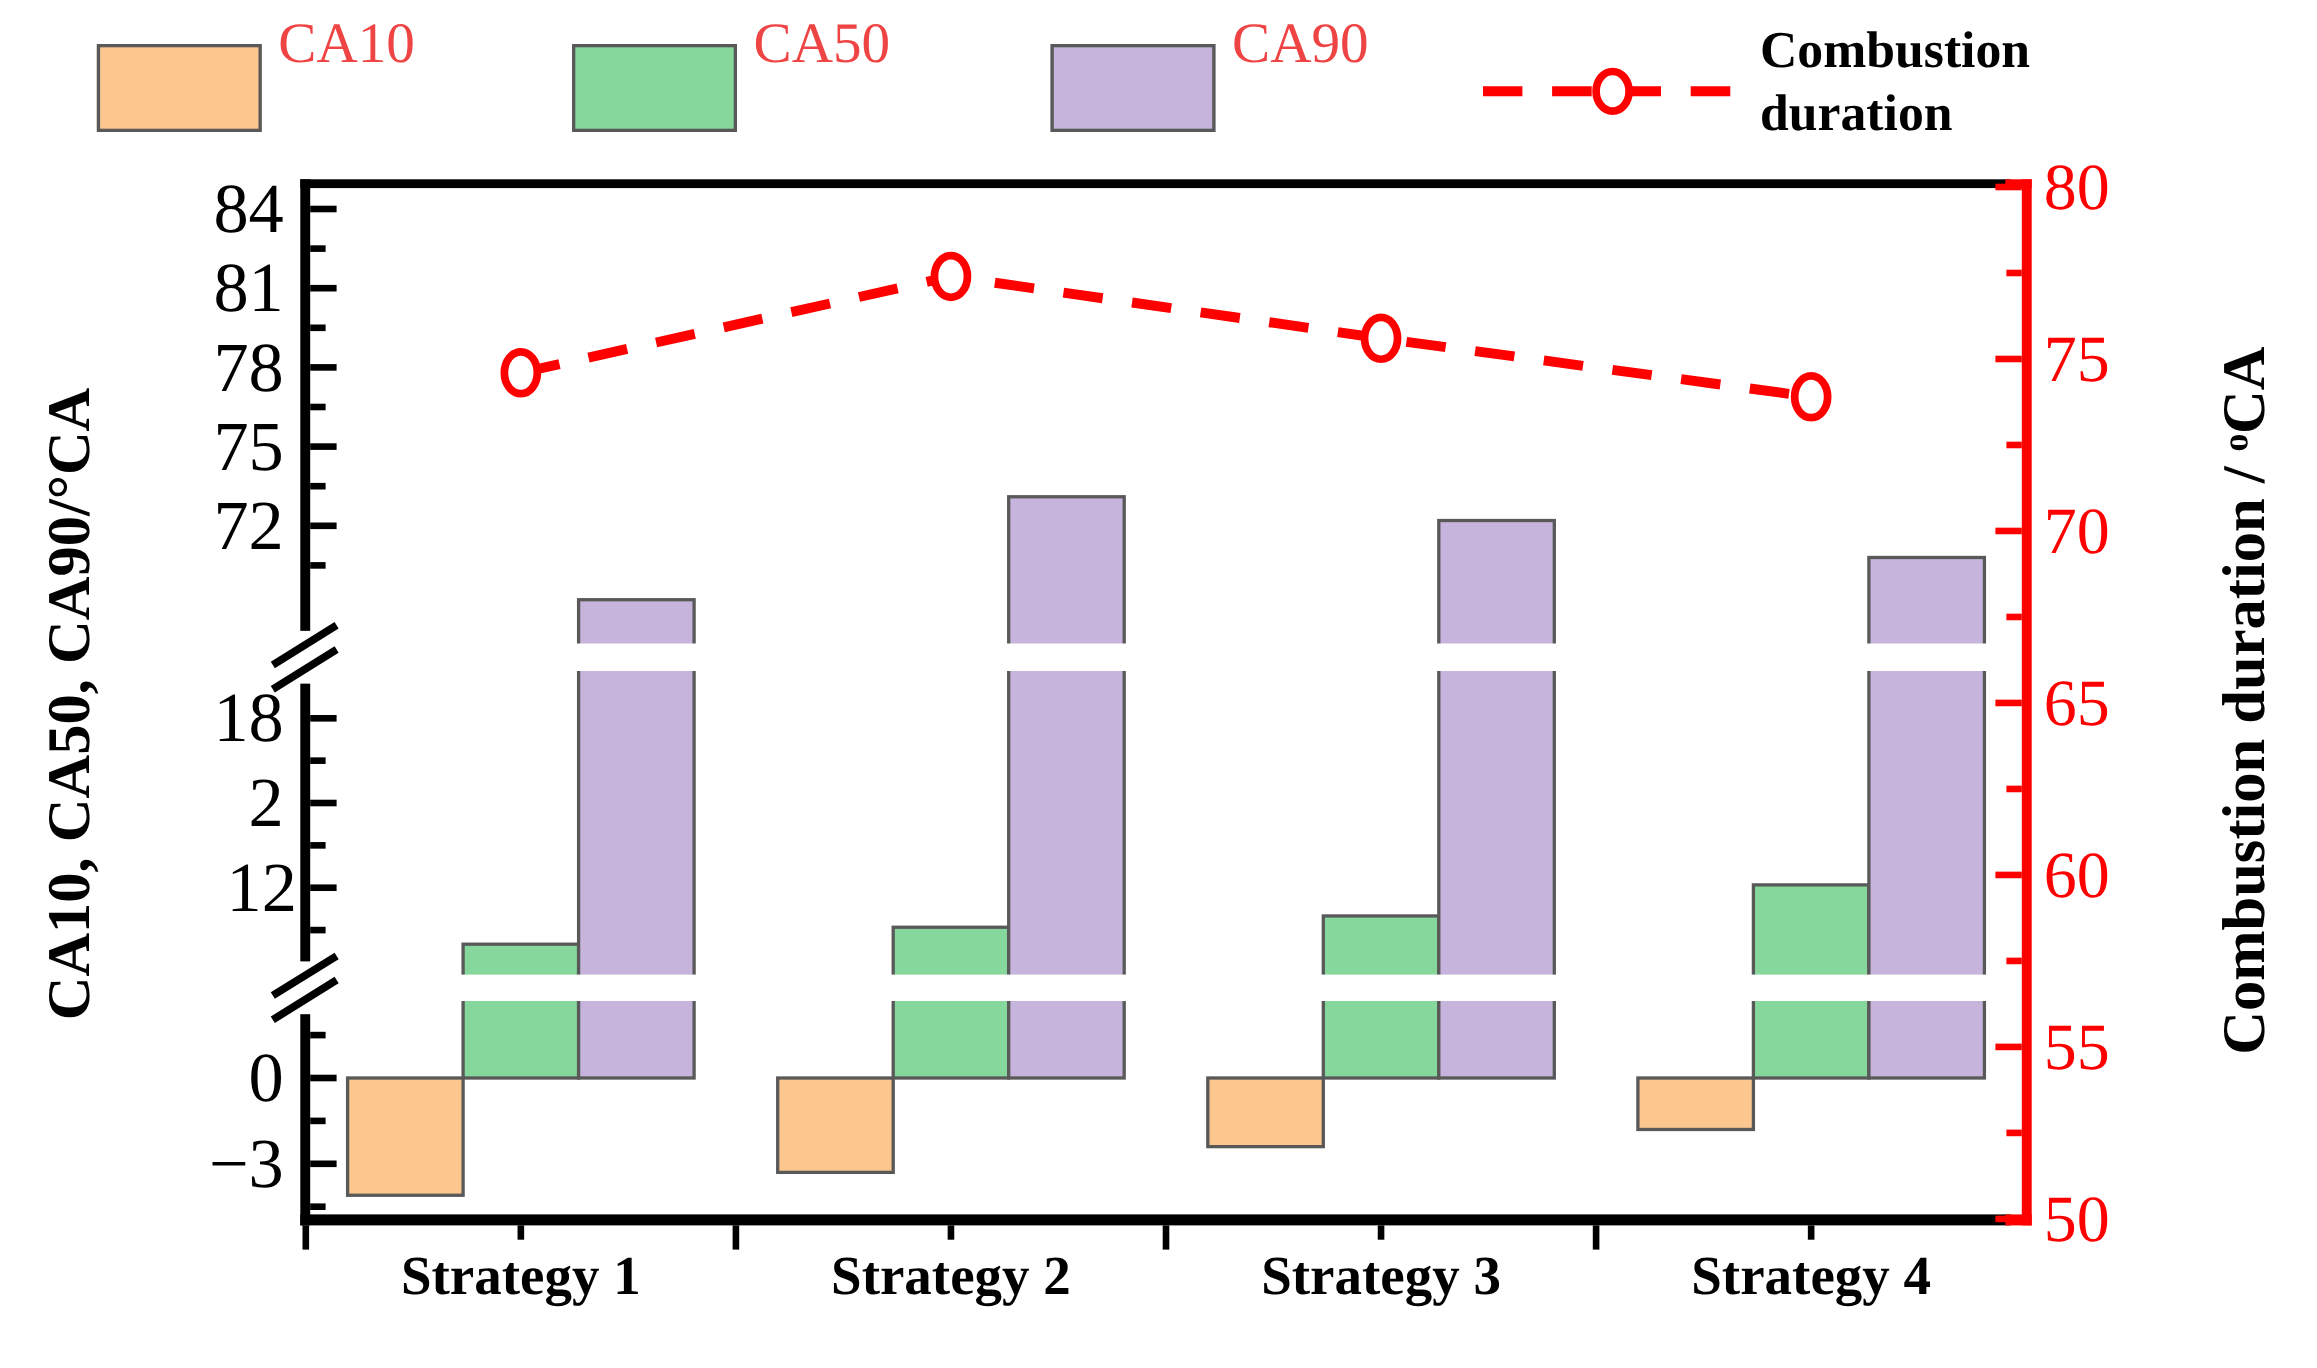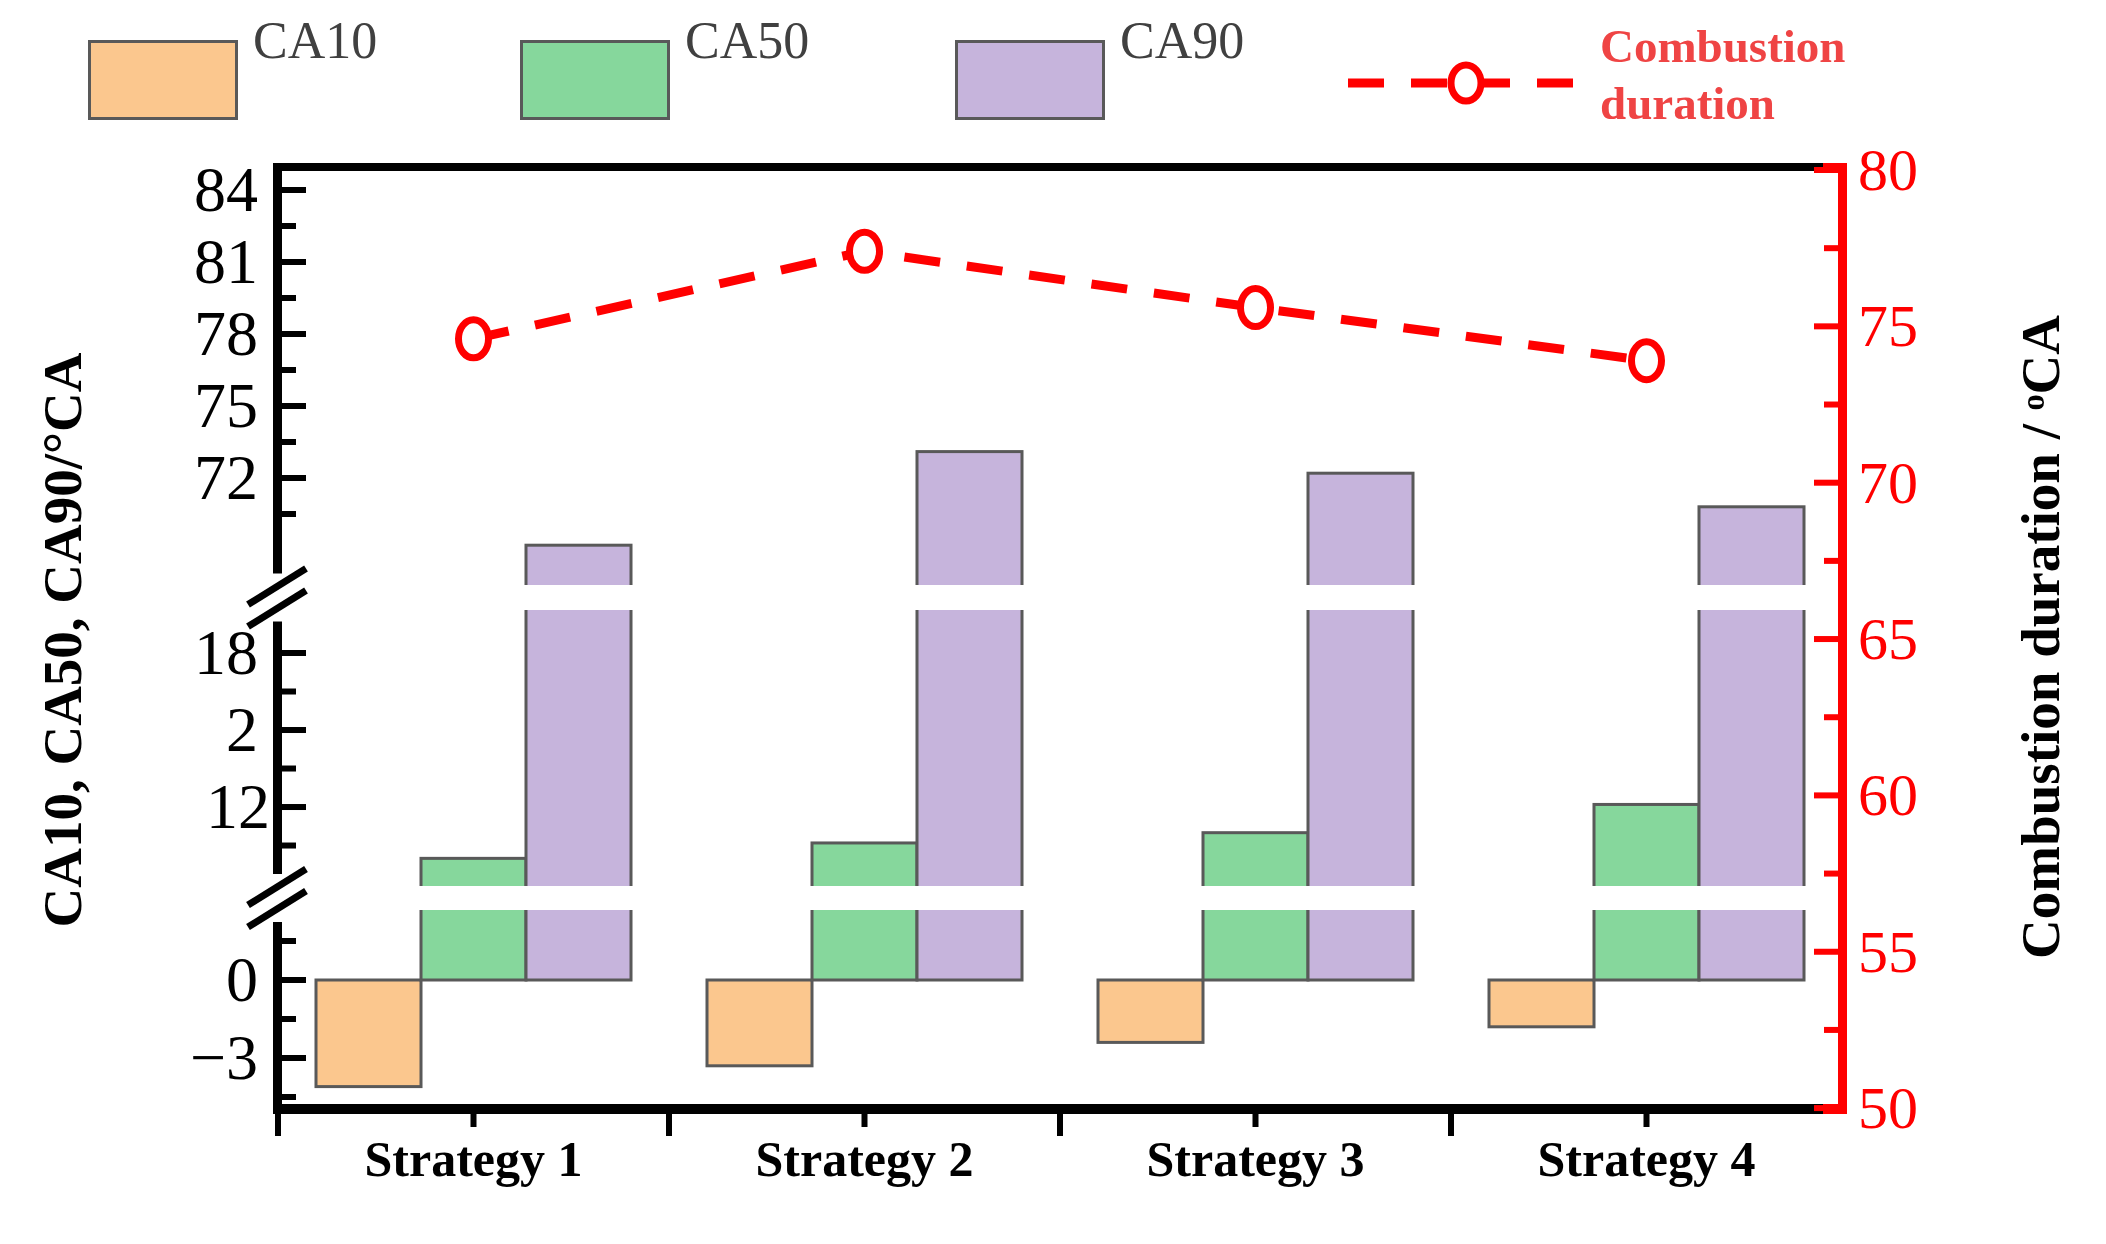--- a/index.html
+++ b/index.html
@@ -1,22 +1,22 @@
 <!DOCTYPE html>
 <html><head>
 <meta charset="utf-8">
 <style>
   html,body{margin:0;padding:0;background:#ffffff;}
   .chart-root{
     position:relative;width:2106px;height:1244px;background:#ffffff;
     font-family:"Liberation Serif","DejaVu Serif",serif;overflow:hidden;
   }
   .legend-swatch{position:absolute;width:150px;height:80px;border:3px solid #595959;box-sizing:border-box;}
-  .legend-label{position:absolute;top:40px;transform:translateY(-50%);font-size:52px;color:#404040;white-space:nowrap;font-family:Liberation Serif, serif;}
-  .legend-text{position:absolute;font-weight:bold;font-size:47px;line-height:57px;color:#ef4444;white-space:nowrap;}
+  .legend-label{position:absolute;top:40px;transform:translateY(-50%);font-size:52px;color:#ef4444;white-space:nowrap;font-family:Liberation Serif, serif;}
+  .legend-text{position:absolute;font-weight:bold;font-size:47px;line-height:57px;color:#000000;white-space:nowrap;}
   .ytick{position:absolute;left:0;width:258px;text-align:right;font-size:64px;color:#000;line-height:54px;}
   .rtick{position:absolute;left:1858px;width:140px;text-align:left;font-size:60px;color:#ff0000;line-height:54px;}
   .xlabel{position:absolute;top:1130px;width:340px;text-align:center;font-weight:bold;font-size:50px;color:#000;white-space:nowrap;}
   .axis-title{position:absolute;font-weight:bold;font-size:55px;color:#000;white-space:nowrap;transform:translate(-50%,-50%) rotate(-90deg);}
   svg{position:absolute;left:0;top:0;}
 </style>
 </head>
 <body>
 
 <div class="chart-root">

